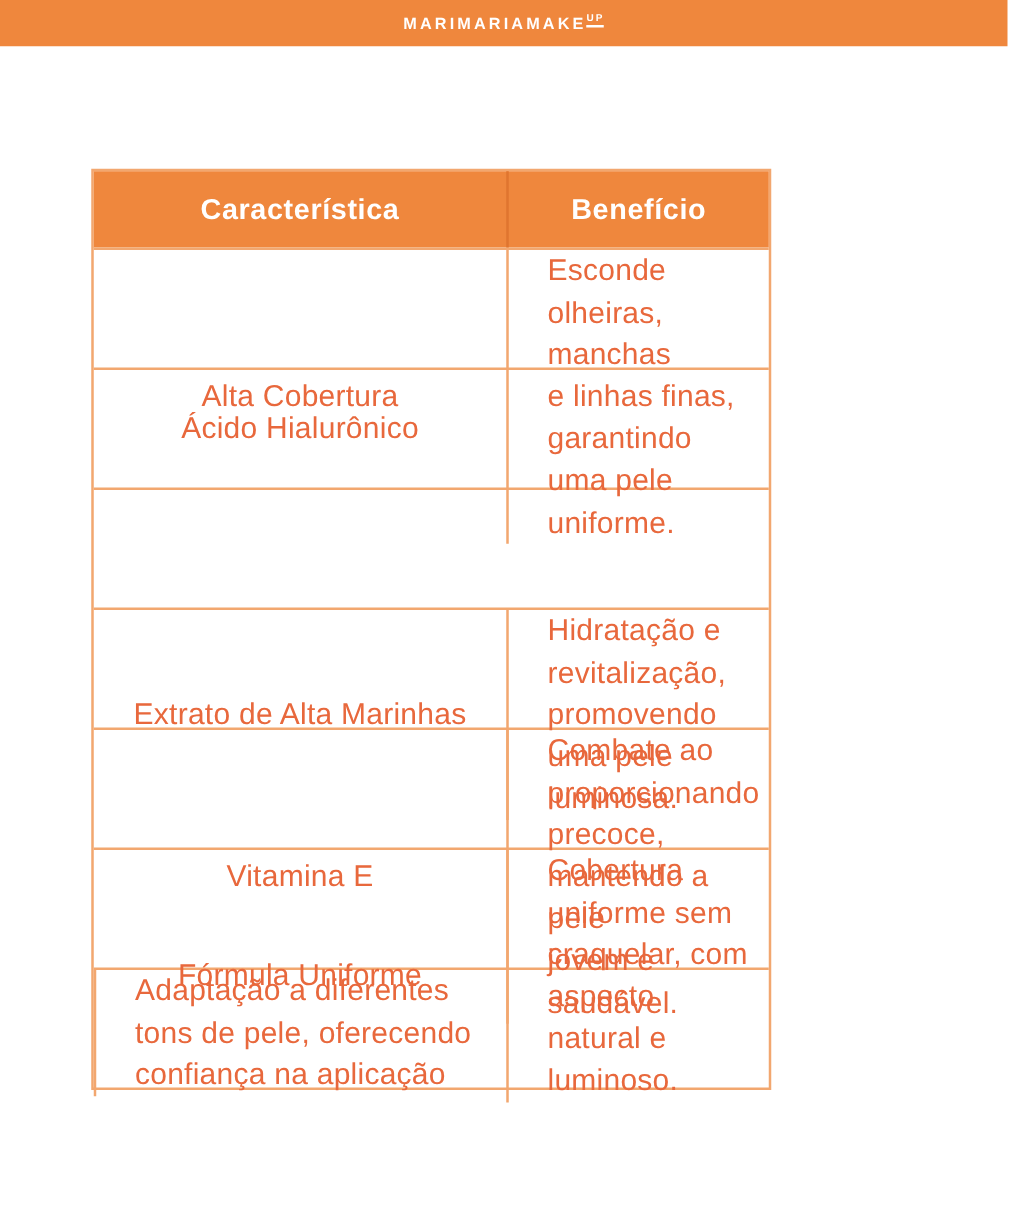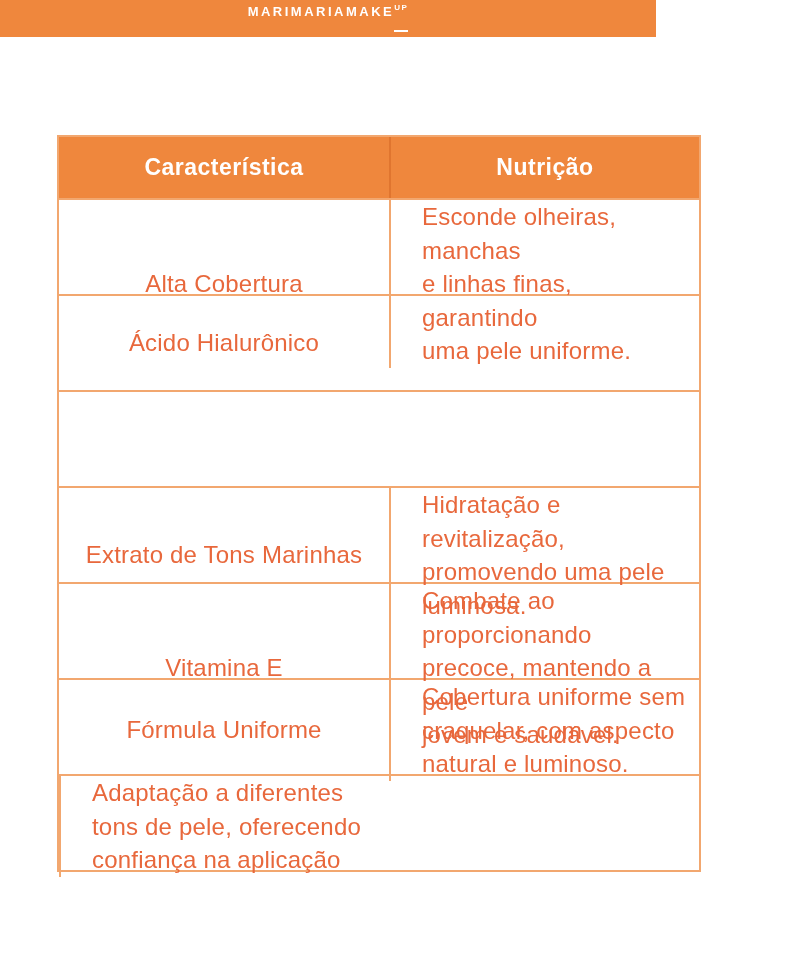--- a/index.html
+++ b/index.html
@@ -11,43 +11,43 @@
   }
   *{box-sizing:border-box;margin:0;padding:0;}
   html,body{width:808px;height:971px;}
   body{
     background:var(--white);
     font-family:"Liberation Sans", sans-serif;
     position:relative;
     overflow:hidden;
   }
   .topbar{
-    width:656px;height:37px;
+    width:806px;height:37px;
     background:var(--orange);
     display:flex;align-items:center;justify-content:center;
   }
   .logo{
     color:var(--white);
     font-weight:bold;
     font-size:13px;
     letter-spacing:2.5px;
     line-height:1;
     display:flex;align-items:flex-start;
   }
   .logo-sup{
     font-size:8px;
     letter-spacing:1.5px;
     border-bottom:2px solid var(--white);
-    padding-bottom:18px;
+    padding-bottom:1px;
     margin-top:-1px;
   }
   .feature-table{
     position:absolute;
-    left:57px;top:135px;
-    width:644px;
+    left:73px;top:135px;
+    width:544px;
     border:2px solid var(--border);
     background:var(--white);
   }
   .thead{
     display:grid;
     grid-template-columns:330px 1fr;
     height:61px;
     background:var(--orange);
   }
   .th{
@@ -90,36 +90,36 @@
 <div class="topbar">
   <div class="logo">
     <span>MARIMARIAMAKE</span>
       <span class="logo-sup">UP</span>
   </div>
 </div>
 
 <div class="feature-table">
   <div class="thead">
     <div class="th">Característica</div>
-    <div class="th">Nutrição</div>
+    <div class="th">Benefício</div>
   </div>
   <div>
       <div class="row">
         <div class="cell feature">Alta Cobertura</div>
         <div class="cell benefit">Esconde olheiras, manchas
 e linhas finas, garantindo
 uma pele uniforme.</div>
       </div>
       <div class="row">
         <div class="cell feature">Ácido Hialurônico</div>
       </div>
       <div class="row">
       </div>
       <div class="row">
-        <div class="cell feature">Extrato de Tons Marinhas</div>
+        <div class="cell feature">Extrato de Alta Marinhas</div>
         <div class="cell benefit">Hidratação e revitalização,
 promovendo uma pele
 luminosa.</div>
       </div>
       <div class="row">
         <div class="cell feature">Vitamina E</div>
         <div class="cell benefit">Combate ao proporcionando
 precoce, mantendo a pele
 jovem e saudável.</div>
       </div>

